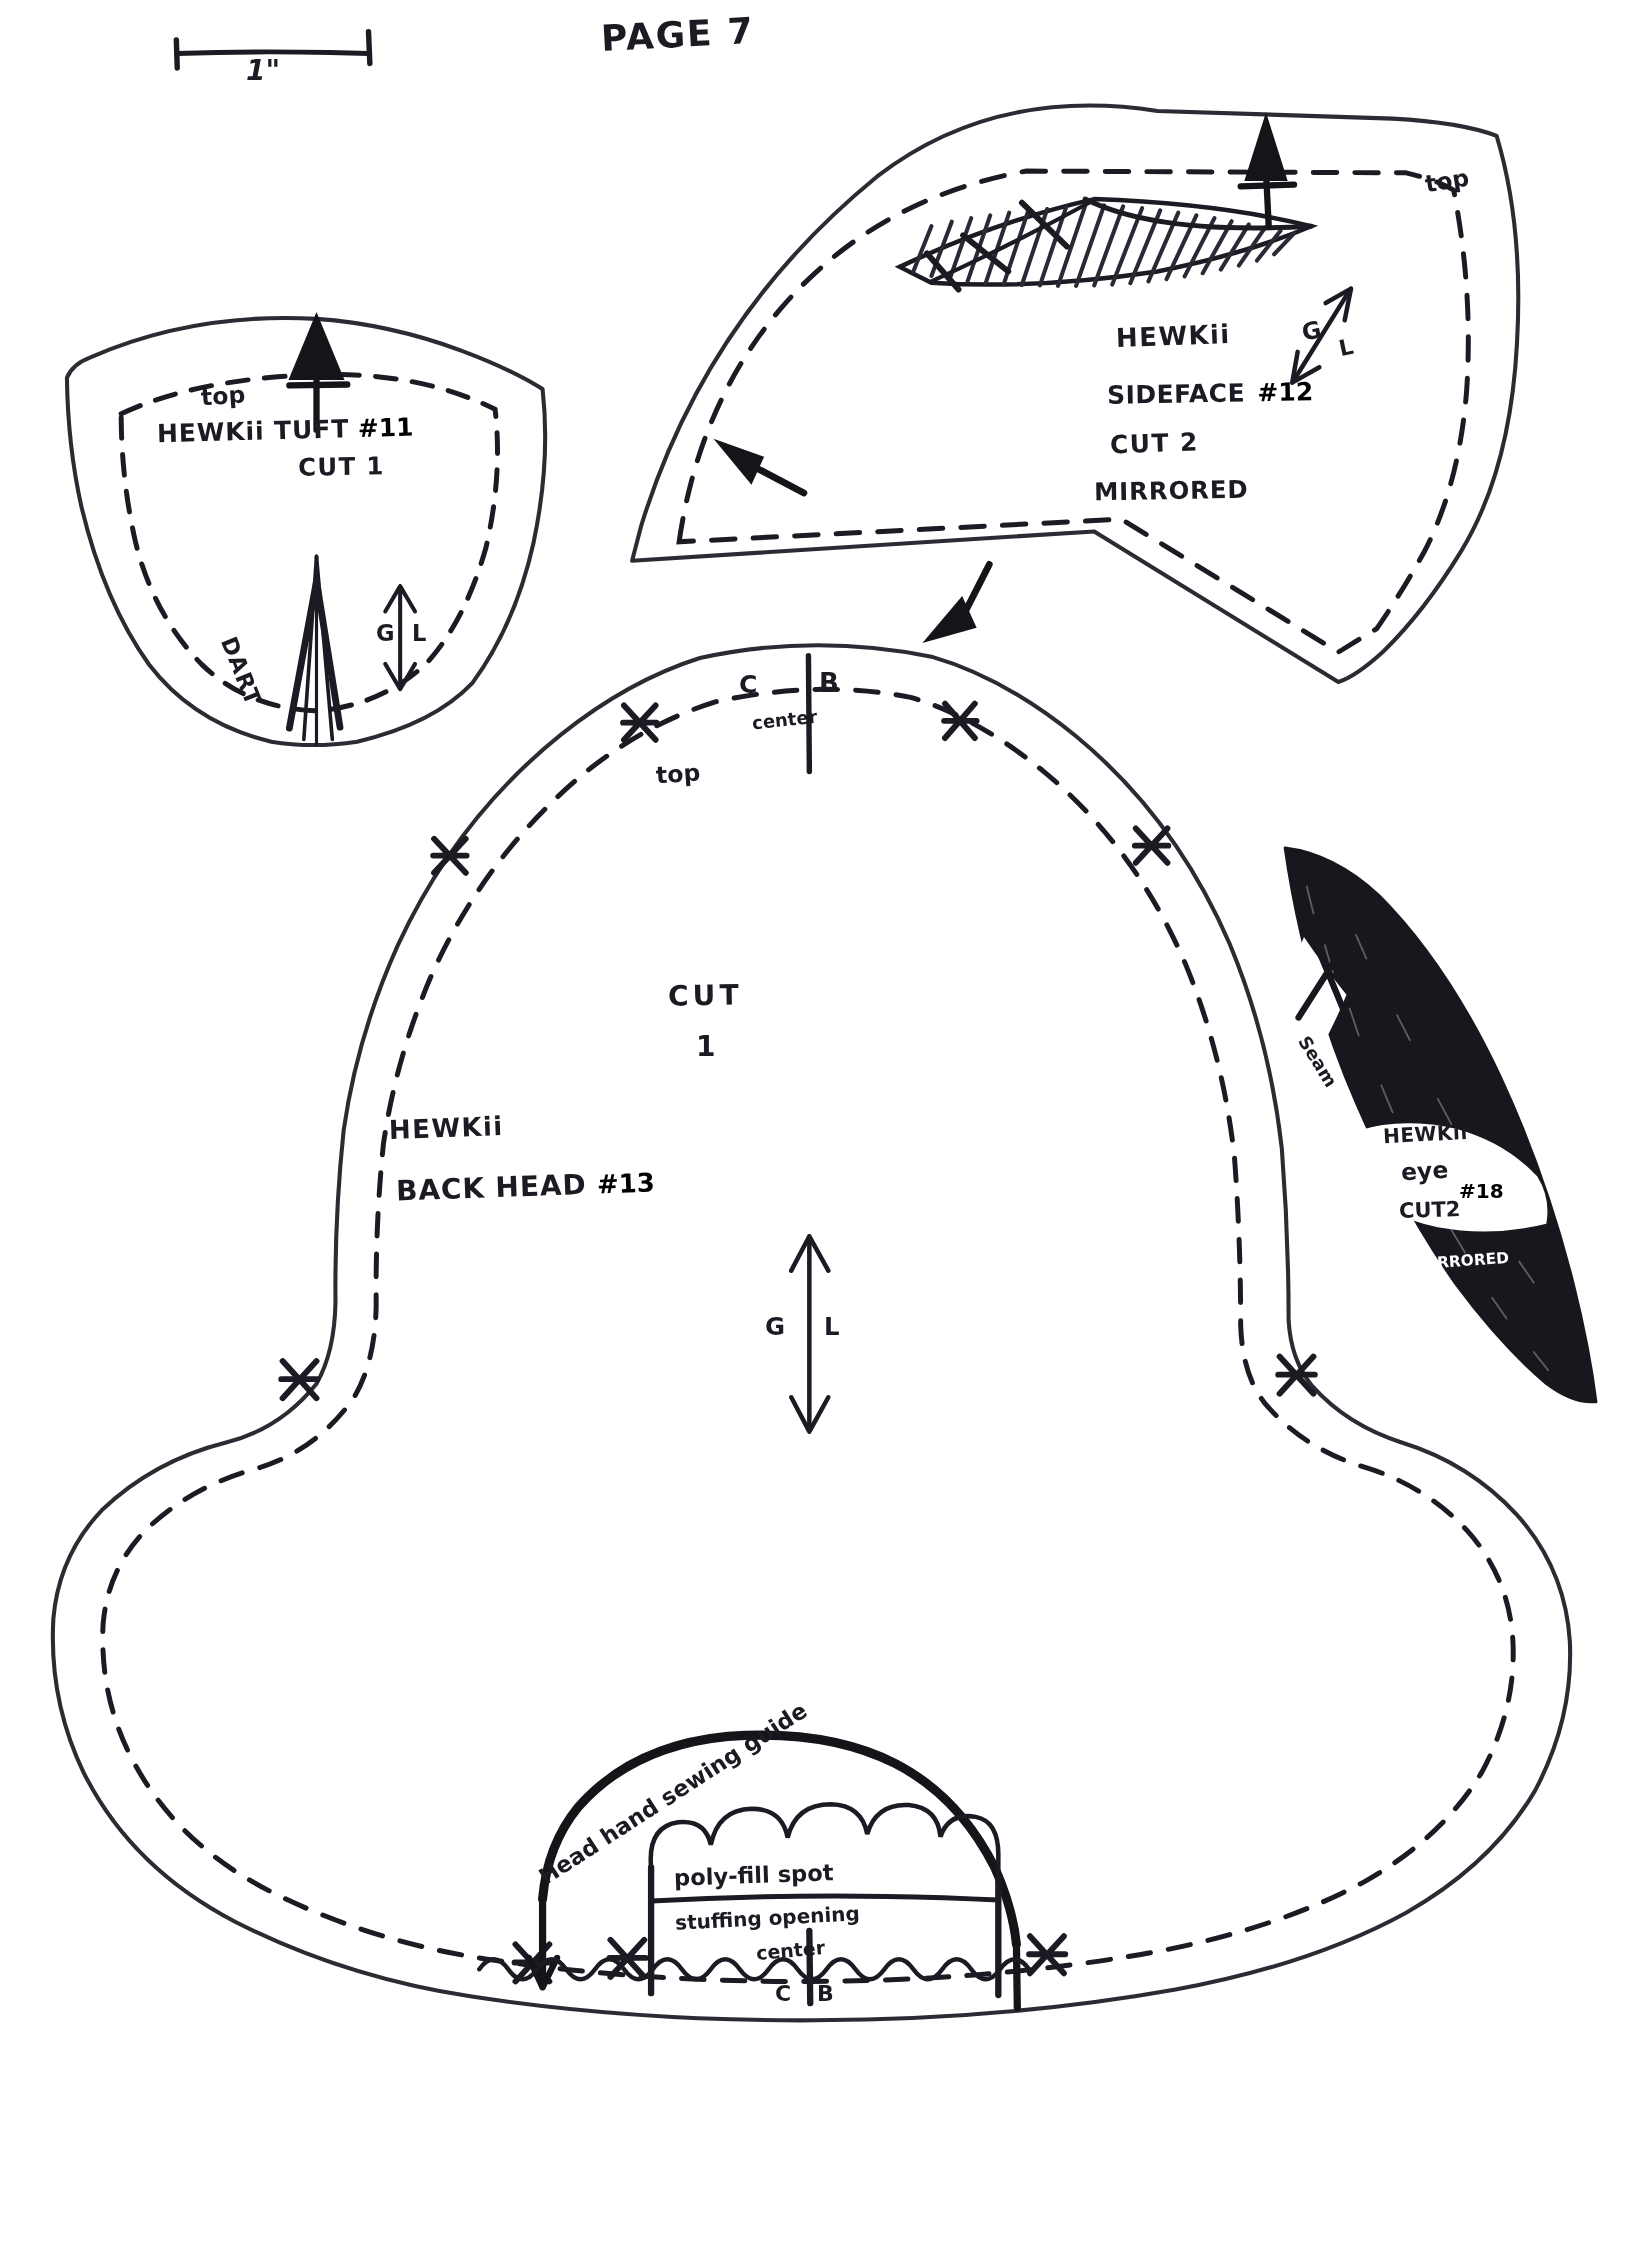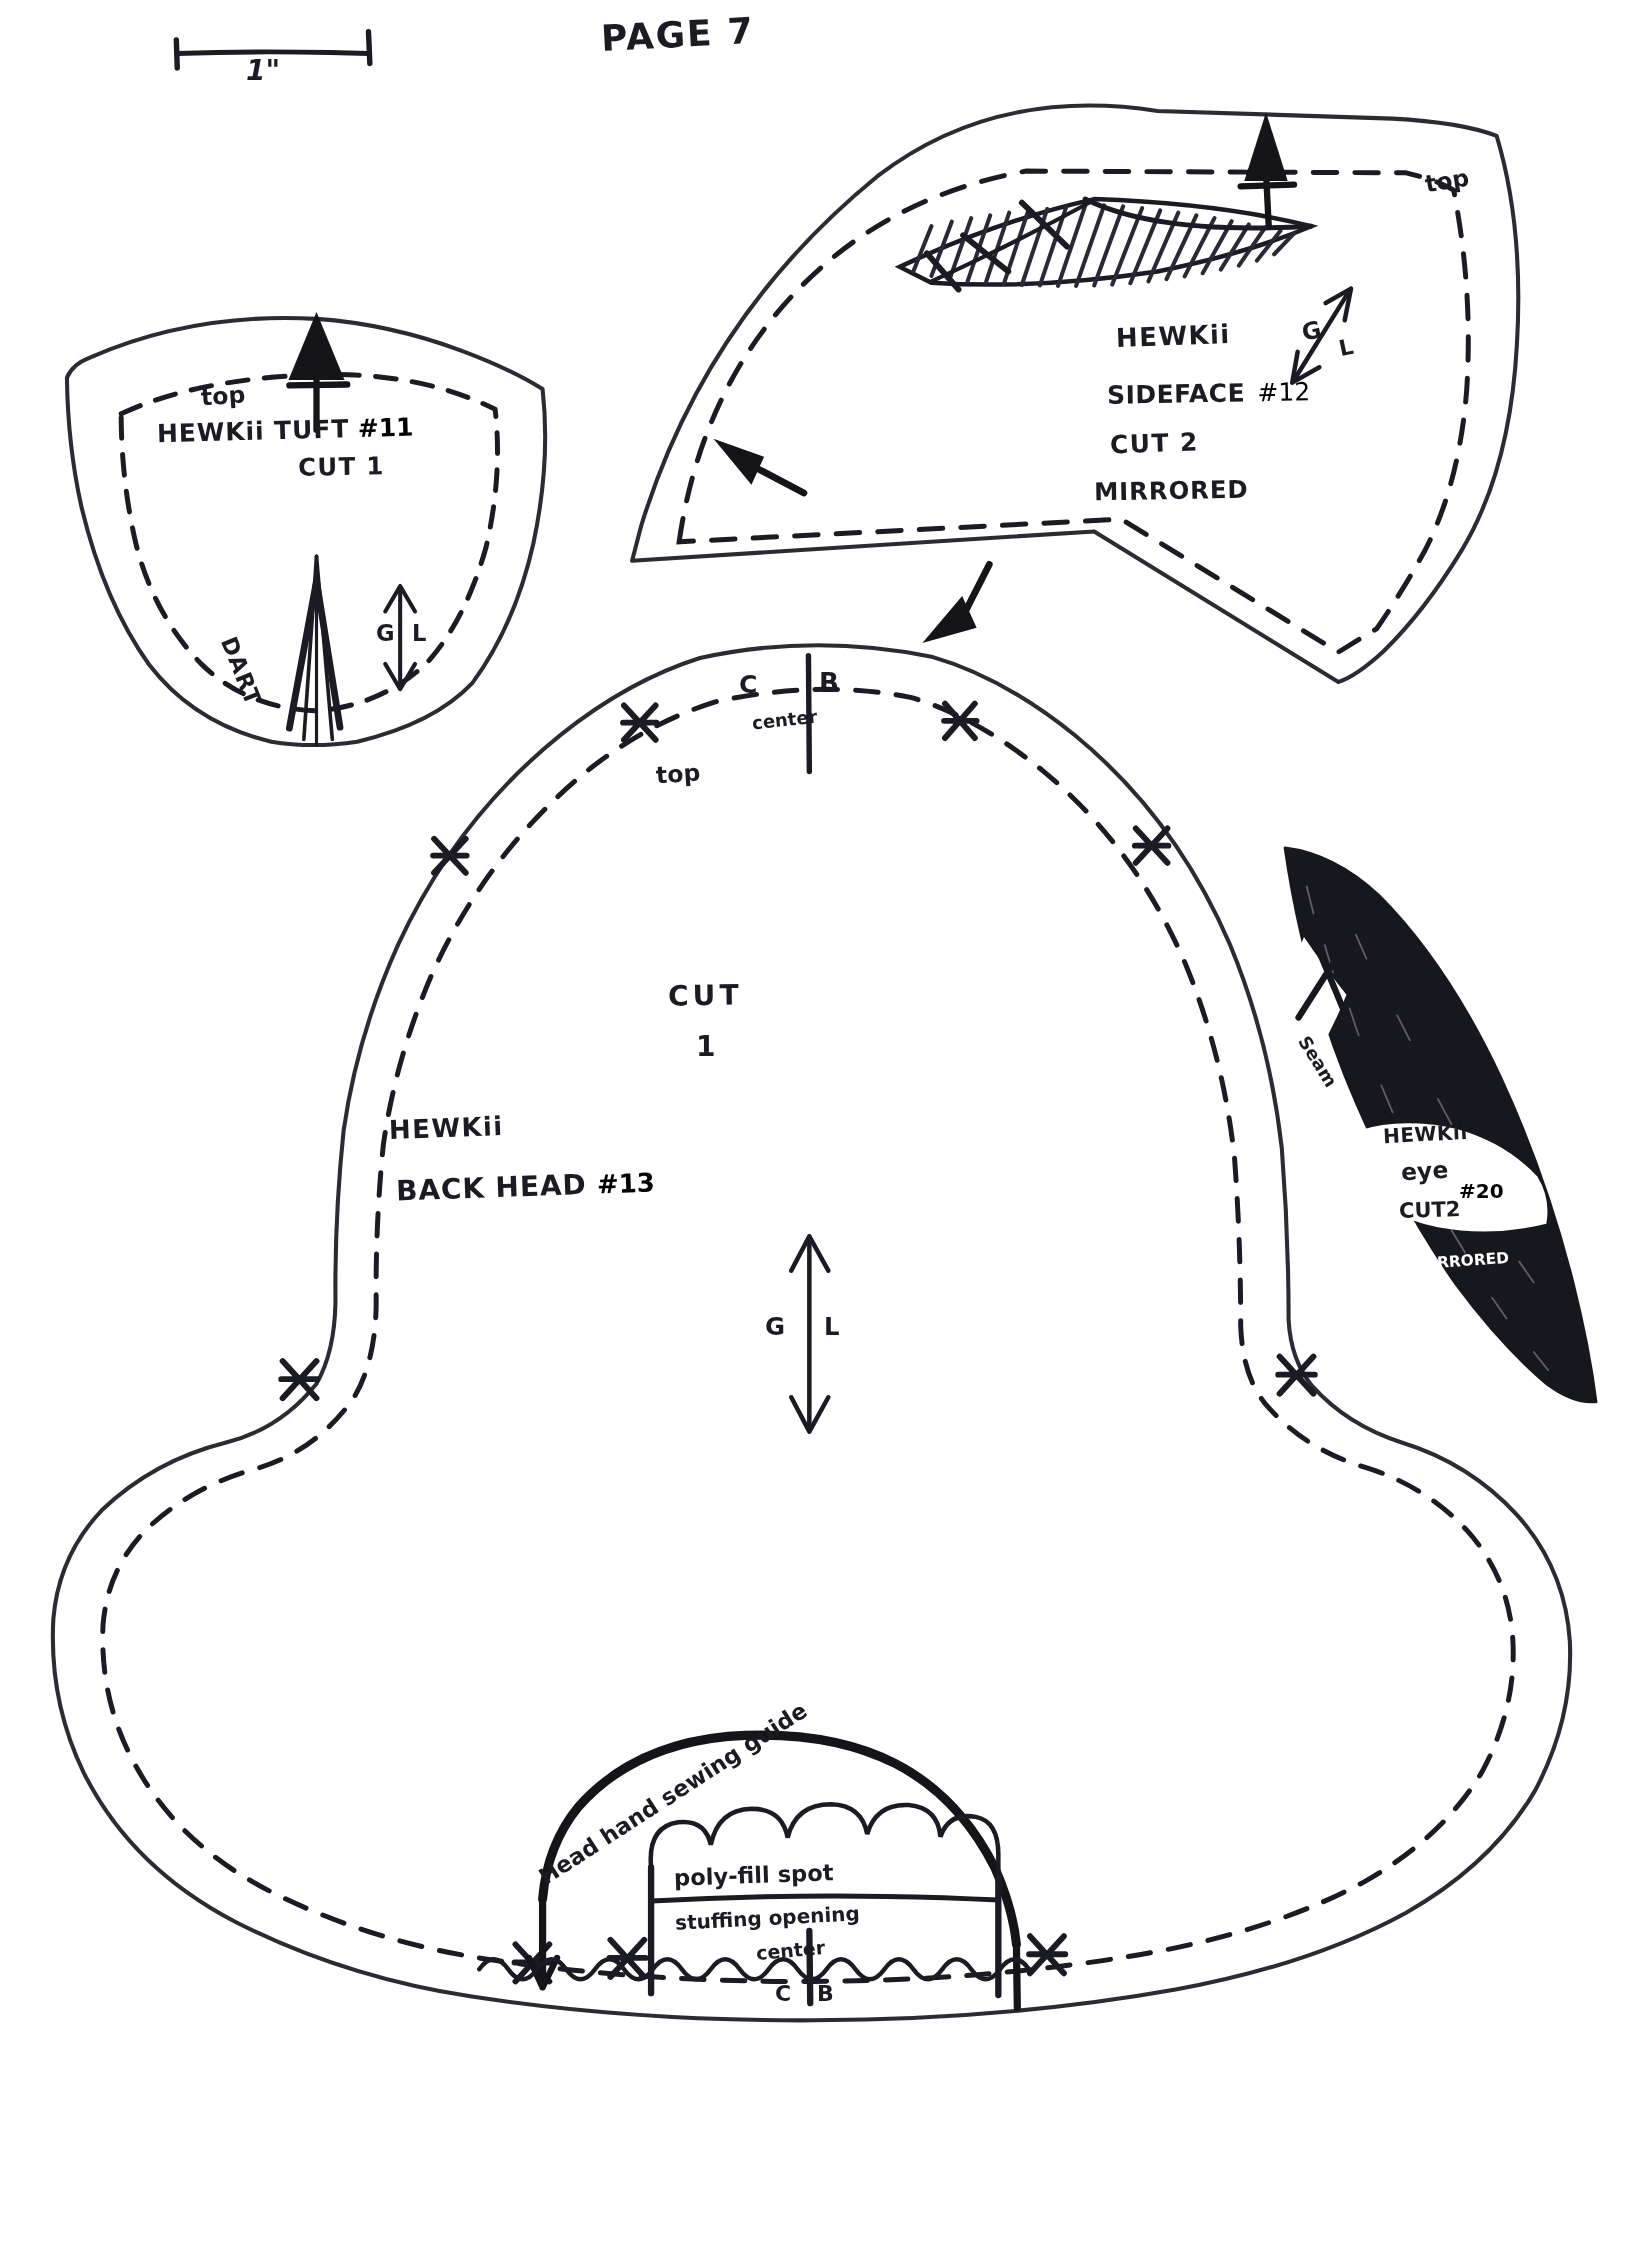--- a/index.html
+++ b/index.html
@@ -178,21 +178,21 @@
 </svg>
 
 <div style="position:absolute;left:1425px;top:167px;transform:rotate(-9deg);">
   <span style="font-family:'DejaVu Sans',sans-serif;font-size:23.5px;font-weight:600;color:#1b1b24;">top</span>
 </div>
 <div style="position:absolute;left:1116px;top:321px;transform:rotate(-2deg);">
   <span style="font-family:'DejaVu Sans',sans-serif;font-size:26px;font-weight:600;letter-spacing:1.4px;color:#1b1b24;">HEWKii</span>
 </div>
 <div style="position:absolute;left:1107px;top:379px;transform:rotate(-1deg);">
   <span style="font-family:'DejaVu Sans',sans-serif;font-size:25px;font-weight:600;letter-spacing:0.5px;color:#1b1b24;">SIDEFACE</span>
-  <span style="font-family:'DejaVu Sans',sans-serif;font-size:25px;font-weight:normal;color:#000;margin-left:10px;">#12</span>
+  <span style="font-family:'DejaVu Sans',sans-serif;font-size:25px;font-weight:bold;color:#000;margin-left:10px;">#12</span>
 </div>
 <div style="position:absolute;left:1110px;top:429px;transform:rotate(-2deg);">
   <span style="font-family:'DejaVu Sans',sans-serif;font-size:25px;font-weight:600;letter-spacing:1.4px;color:#1b1b24;">CUT 2</span>
 </div>
 <div style="position:absolute;left:1094px;top:476px;transform:rotate(-1deg);">
   <span style="font-family:'DejaVu Sans',sans-serif;font-size:24.4px;font-weight:600;letter-spacing:0.9px;color:#1b1b24;">MIRRORED</span>
 </div>
 <div style="position:absolute;left:1302px;top:317px;transform:rotate(-12deg);">
   <span style="font-family:'DejaVu Sans',sans-serif;font-size:23.5px;font-weight:600;color:#1b1b24;">G</span>
 </div>
@@ -421,21 +421,21 @@
 <div style="position:absolute;left:1312px;top:1032px;transform:rotate(58deg);transform-origin:left top;">
   <span style="font-family:'DejaVu Sans',sans-serif;font-size:18px;font-weight:600;color:#1b1b24;">Seam</span>
 </div>
 <div style="position:absolute;left:1383px;top:1122px;transform:rotate(-3deg);">
   <span style="font-family:'DejaVu Sans',sans-serif;font-size:20px;font-weight:600;letter-spacing:0.5px;color:#1b1b24;">HEWKii</span>
 </div>
 <div style="position:absolute;left:1401px;top:1157px;transform:rotate(-3deg);">
   <span style="font-family:'DejaVu Sans',sans-serif;font-size:23.5px;font-weight:600;color:#1b1b24;">eye</span>
 </div>
 <div style="position:absolute;left:1459px;top:1179px;">
-  <span style="font-family:'DejaVu Sans',sans-serif;font-size:20px;font-weight:bold;color:#000;">#20</span>
+  <span style="font-family:'DejaVu Sans',sans-serif;font-size:20px;font-weight:bold;color:#000;">#18</span>
 </div>
 <div style="position:absolute;left:1399px;top:1198px;transform:rotate(-2deg);">
   <span style="font-family:'DejaVu Sans',sans-serif;font-size:21px;font-weight:600;color:#1b1b24;">CUT2</span>
 </div>
 <div style="position:absolute;left:1416px;top:1252px;transform:rotate(-4deg);">
   <span style="font-family:'DejaVu Sans',sans-serif;font-size:15.4px;font-weight:600;color:#ffffff;">MIRRORED</span>
 </div>
 
 </div>
 

